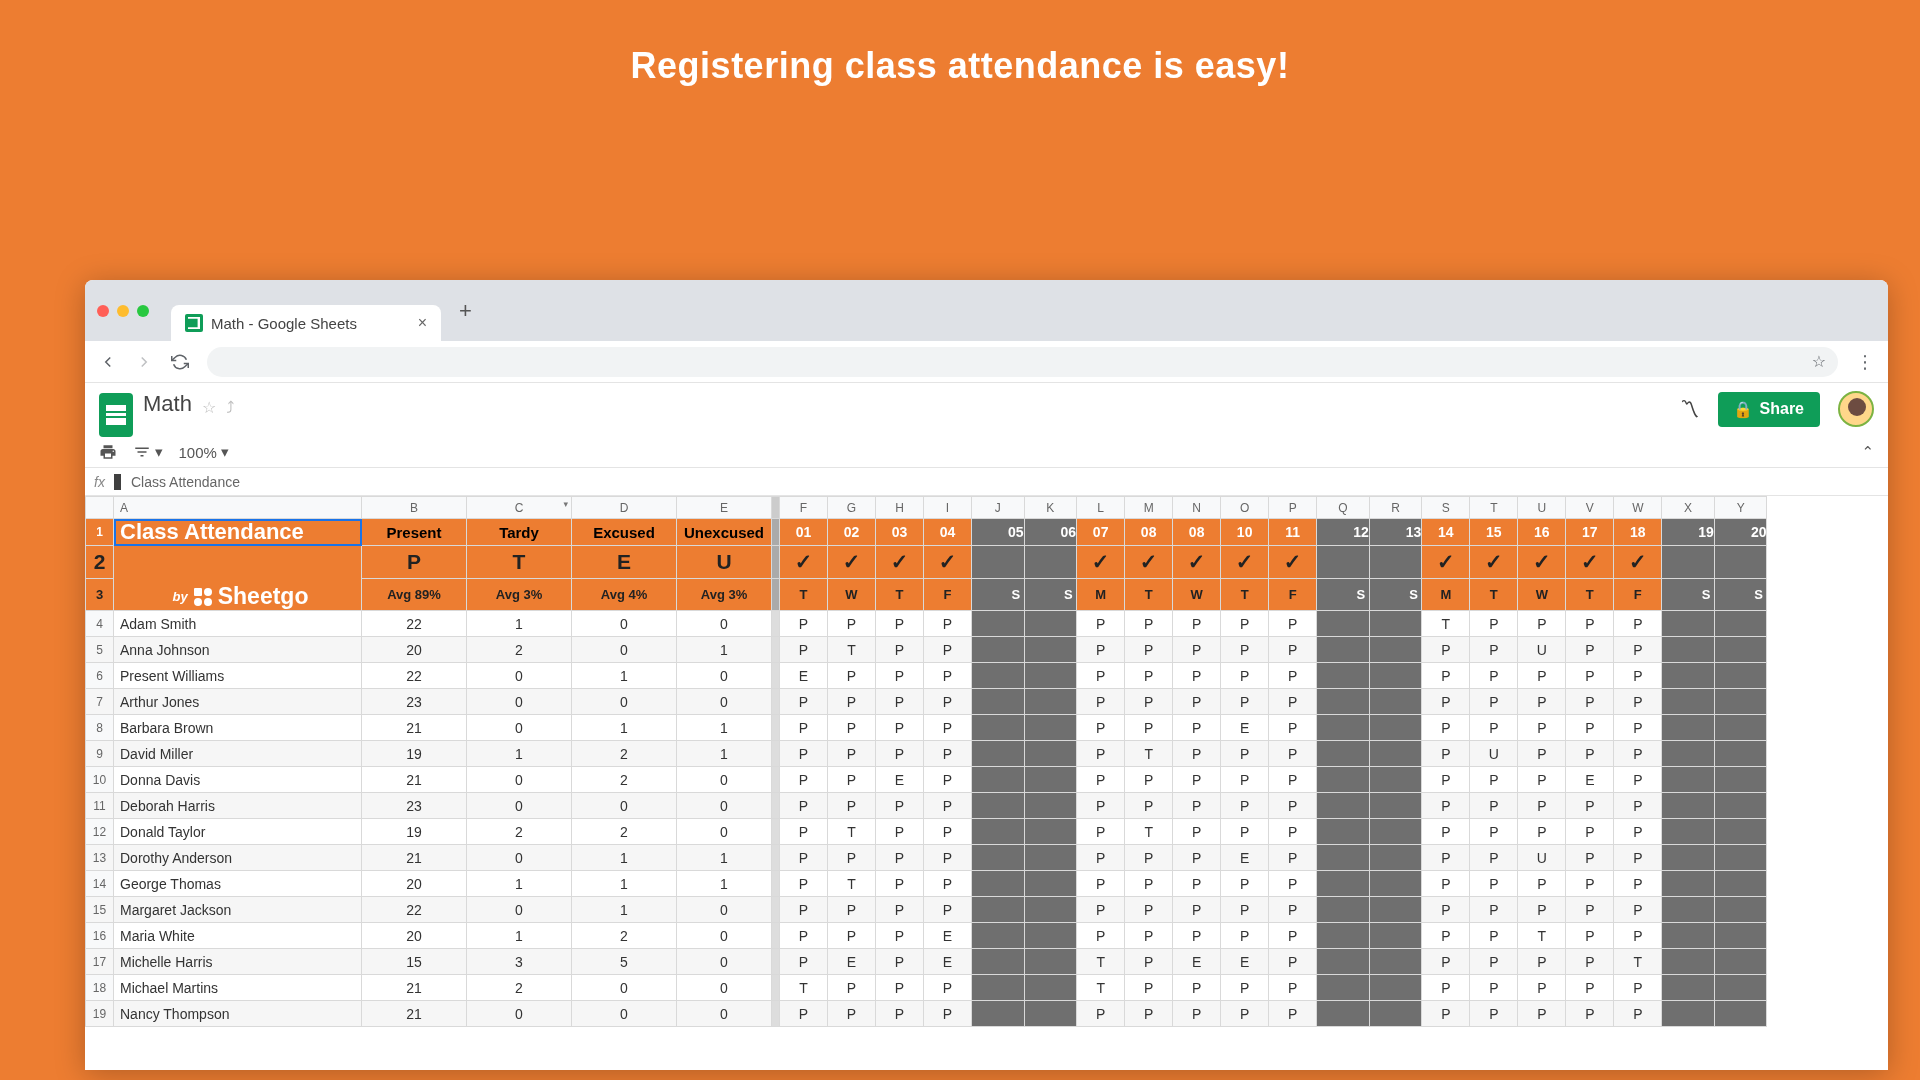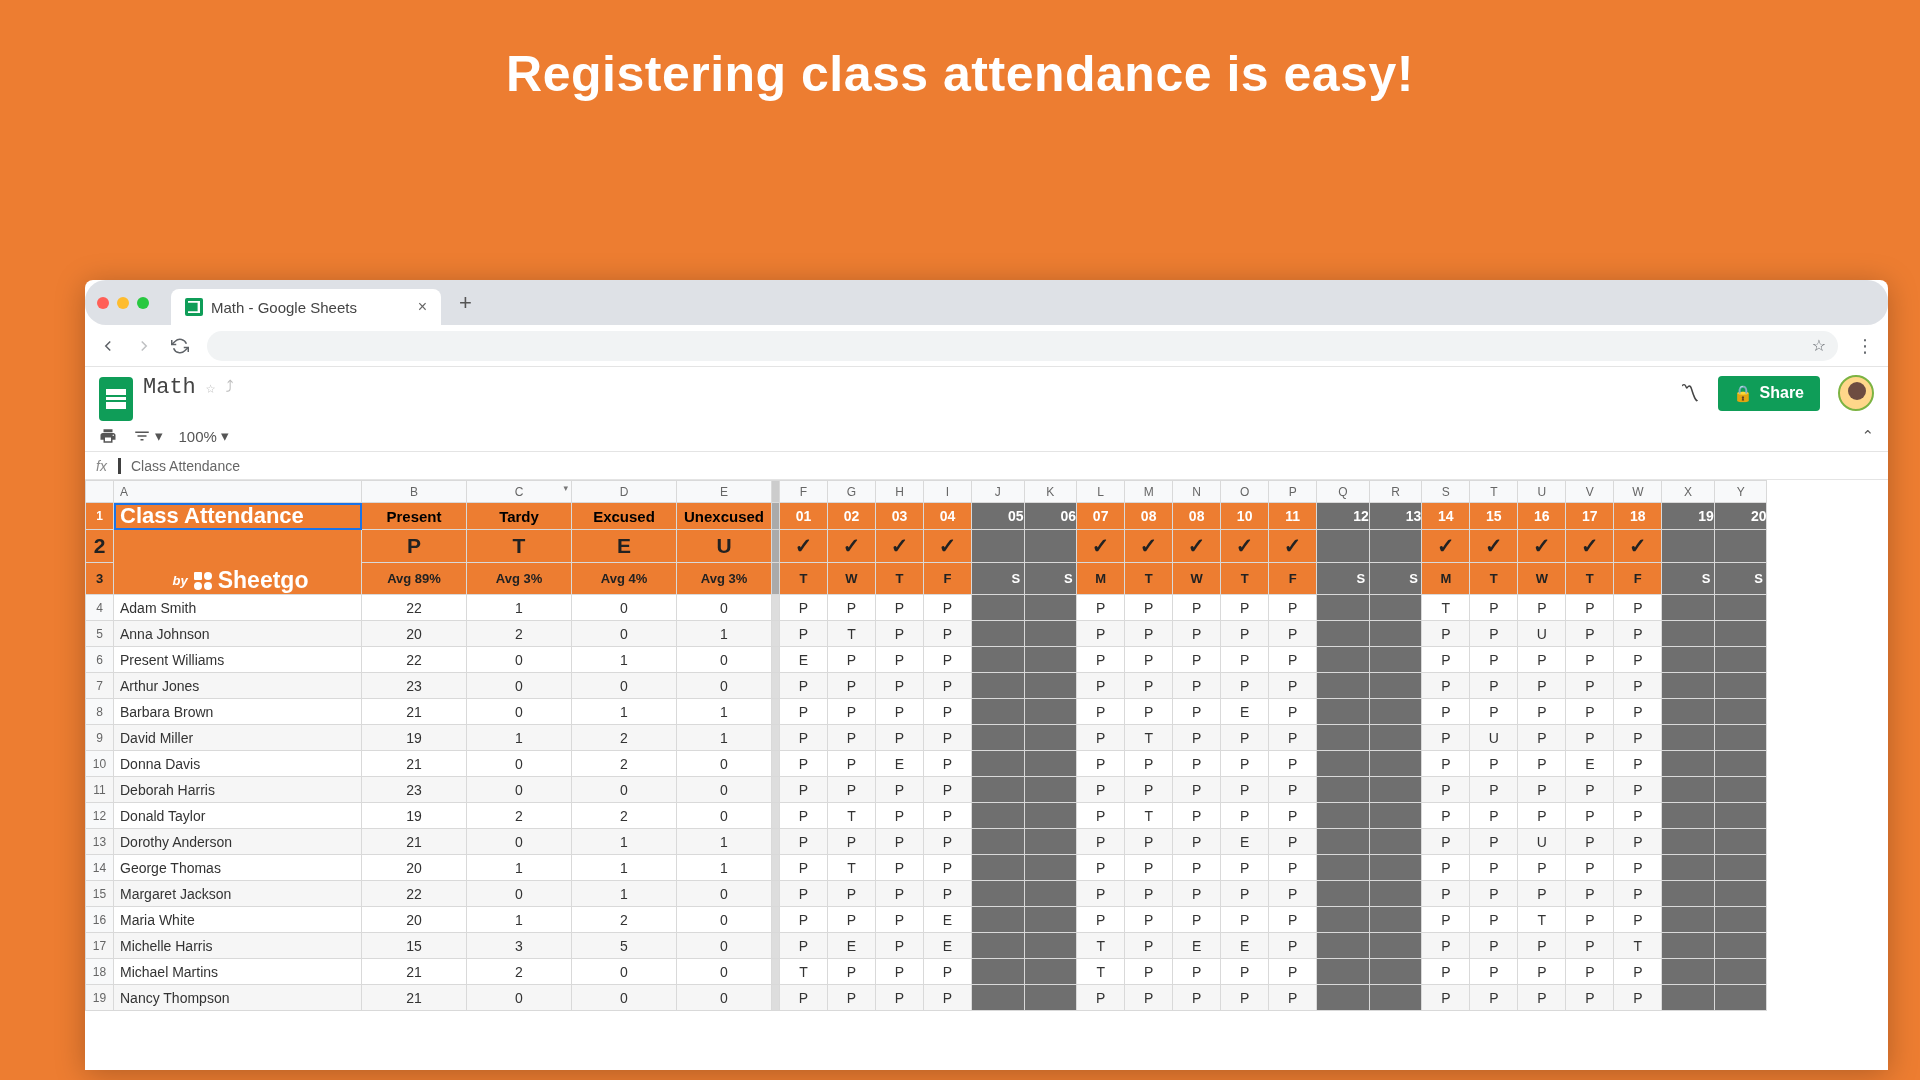--- a/index.html
+++ b/index.html
@@ -1,53 +1,53 @@
 <!DOCTYPE html>
 <html><head>
 <meta charset="utf-8">
 <style>
 * { margin: 0; padding: 0; box-sizing: border-box; }
 body { font-family: Arial, sans-serif; background: #ed7d31; width: 1920px; height: 1080px; overflow: hidden; }
 .headline { text-align: center; color: #fff; font-weight: 700; padding-top: 45px; }
-.headline h1 { font-size: 50px; margin-bottom: 20px; letter-spacing: 0.5px; }
+.headline h1 { font-size: 36px; margin-bottom: 20px; letter-spacing: 0.5px; }
 .browser { position: absolute; left: 85px; top: 280px; width: 1803px; height: 790px; background: #fff; border-radius: 8px 8px 0 0; box-shadow: 0 4px 30px rgba(0,0,0,.25); overflow: hidden; }
-.tabbar { height: 45px; background: #dee1e6; display: flex; align-items: center; padding: 0 12px; gap: 10px; border-radius: 21px; }
+.tabbar { height: 61px; background: #dee1e6; display: flex; align-items: center; padding: 0 12px; gap: 10px; }
 .traffic { display: flex; gap: 8px; margin-right: 12px; }
 .dot { width: 12px; height: 12px; border-radius: 50%; }
 .dot.r{background:#ff5f57}.dot.y{background:#febc2e}.dot.g{background:#28c840}
 .tab { background: #fff; height: 36px; border-radius: 8px 8px 0 0; display: flex; align-items: center; padding: 0 14px; gap: 8px; font-size: 15px; color: #444; align-self: flex-end; min-width: 270px; }
 .favicon { width: 18px; height: 18px; background: #0f9d58; border-radius: 2px; position: relative; }
 .favicon::after { content: ""; position: absolute; inset: 3px; background: #fff; clip-path: polygon(0 0,100% 0,100% 100%,0 100%,0 85%,80% 85%,80% 15%,0 15%); }
 .tab-close { margin-left: auto; font-size: 16px; color: #666; }
 .newtab { font-size: 22px; color: #555; padding: 0 8px; }
 .addrbar { height: 42px; display: flex; align-items: center; padding: 0 14px; gap: 18px; border-bottom: 1px solid #e4e4e4; }
 .navico { width: 18px; height: 18px; color: #5f6368; display:flex; align-items:center; justify-content:center; }
 .urlbox { flex: 1; height: 30px; background: #f1f3f4; border-radius: 15px; display:flex; align-items:center; padding: 0 12px; }
 .star { margin-left: auto; color: #5f6368; }
 .menu3 { color: #5f6368; font-size: 18px; }
 .docheader { display: flex; align-items: flex-start; padding: 8px 14px 0 14px; gap: 10px; }
 .doclogo { width: 34px; height: 44px; background: #0f9d58; border-radius: 4px; position: relative; margin-top: 2px; }
 .doclogo::after { content:""; position:absolute; left:7px; right:7px; top:12px; bottom:12px; background:#fff; }
 .doclogo::before { content:""; position:absolute; left:7px; right:7px; top:18px; height:2px; background:#0f9d58; z-index:1; box-shadow: 0 5px 0 #0f9d58; }
 .docinfo { flex: 1; }
-.doctitle { font-size: 22px; color: #444; display:flex; align-items:center; gap:10px;font-family:Liberation Mono, monospace; }
+.doctitle { font-size: 22px; color: #444; display:flex; align-items:flex-end; gap:10px; }
 .doctitle .ghosticon { color: #bbb; font-size: 16px; }
 .menubar { display: flex; gap: 18px; font-size: 15px; color: #444; margin-top: 4px; }
 .menubar .dis { color: #aaa; }
 .rightactions { display:flex; align-items:center; gap:18px; }
 .trendico { font-size: 20px; color: #444; }
 .sharebtn { background:#0f9d58; color:#fff; border-radius:4px; padding: 8px 16px; font-size:16px; font-weight:600; display:flex; align-items:center; gap:6px; }
 .avatar { width:36px; height:36px; border-radius:50%; background: #ffd78a; border:2px solid #7cb342; position:relative; }
 .avatar::after { content:""; position:absolute; left:8px; top:5px; width:18px; height:18px; border-radius:50%; background:#6d4c41; }
 .toolbar { display:flex; align-items:center; padding: 6px 14px; gap: 16px; border-bottom: 1px solid #e4e4e4; color:#555; font-size:15px; }
 .tico { display:flex; align-items:center; gap:4px; }
 .zoomsel { display:flex; align-items:center; gap:4px; }
 .collapse { margin-left:auto; }
 .fxbar { display:flex; align-items:center; height: 28px; border-bottom: 1px solid #e4e4e4; font-size: 14px; color:#666; }
-.fxlabel { width: 36px; text-align:center; font-style:italic; color:#888; border-right:3px solid #404040; }
+.fxlabel { width: 36px; text-align:center; font-style:italic; color:#888; border-right:7px solid #404040; }
 .fxval { padding-left: 10px; }
 .sheet { overflow:hidden; }
 table { border-collapse: collapse; font-size: 14px; color:#333; }
 th, td { border: 1px solid #d9d9d9; height: 26px; text-align:center; font-weight: normal; }
 thead th { background:#f8f9fa; font-size:12px; color:#666; height:22px; }
 .rowhdr { background:#f8f9fa; font-size:12px; color:#666; width:28px; }
 .colA { width: 248px; text-align:left; padding-left: 6px; }
 .colS { width: 105px; }
 .colSn { width: 95px; }
 .colD { width: 48px; }

